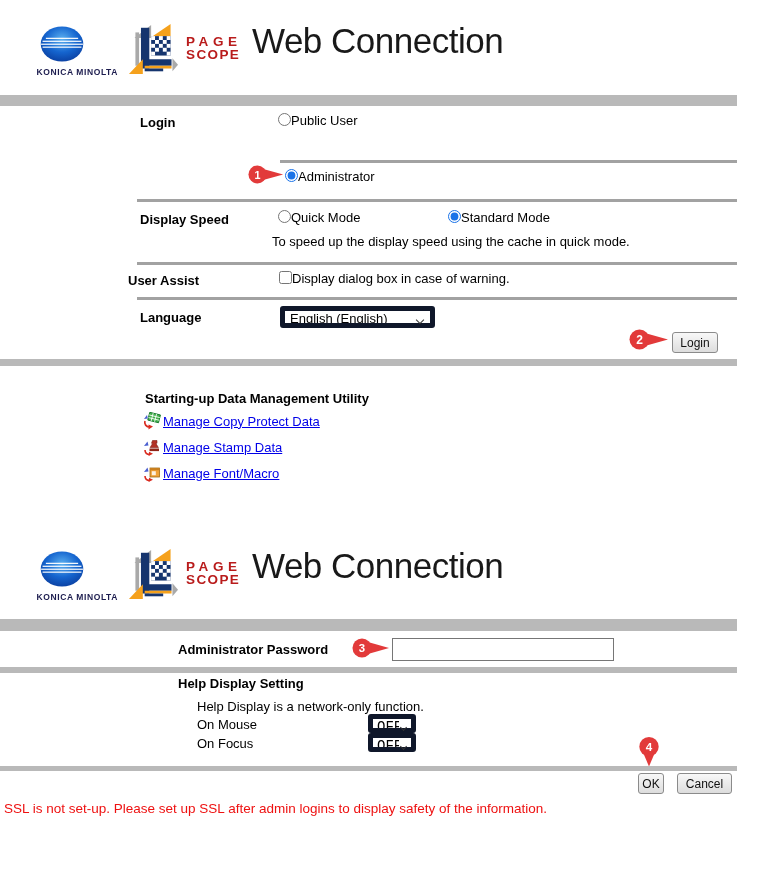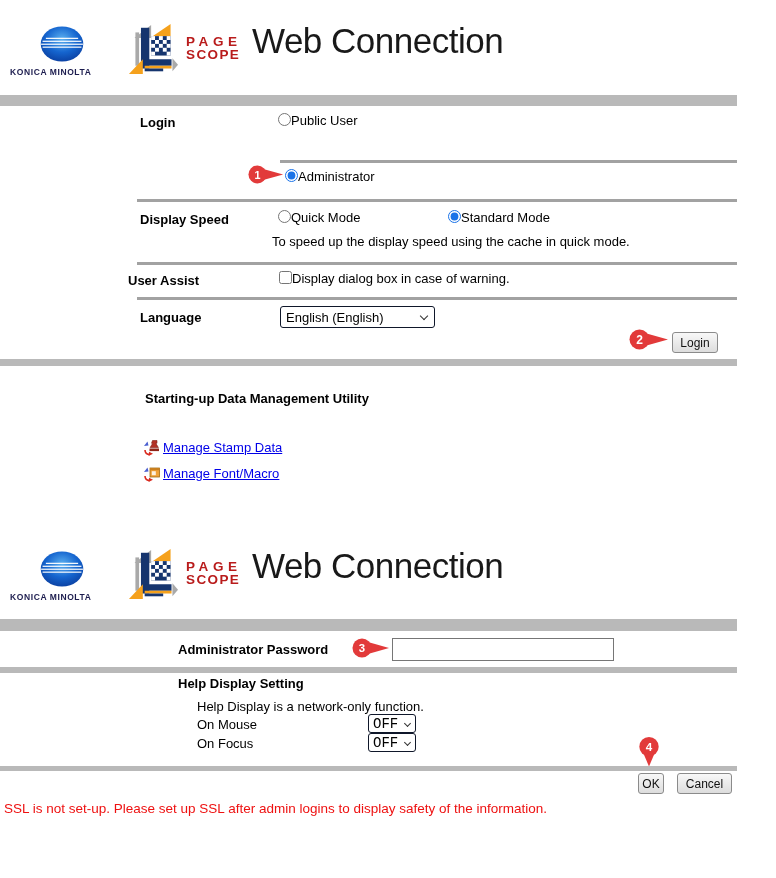--- a/index.html
+++ b/index.html
@@ -2,21 +2,21 @@
 <html><head>
 <meta charset="utf-8">
 <style>
   html,body{margin:0;padding:0;background:#fff;}
   .page{position:relative;width:776px;height:878px;background:#fff;overflow:hidden;
         font-family:"Liberation Sans",sans-serif;font-size:13px;color:#000;}
 
   
   .logo-block{position:absolute;left:0;width:560px;height:78px;}
   .km-globe{position:absolute;left:40px;top:10px;width:44px;height:38px;}
-  .km-text{position:absolute;left:10px;top:52px;width:108px;text-align:left;
+  .km-text{position:absolute;left:10px;top:52px;width:108px;text-align:right;
            font-size:8.5px;font-weight:bold;letter-spacing:0.6px;color:#1c1c4e;}
   .ps-icon{position:absolute;left:128px;top:8px;width:50px;height:54px;}
   .ps-text{position:absolute;left:186px;top:20px;width:66px;color:#b91c1c;
            font-weight:bold;font-size:13.5px;line-height:13px;}
   .ps-text .l1{letter-spacing:4.6px;}
   .ps-text .l2{letter-spacing:1.4px;}
   .product-name{position:absolute;left:252px;top:6px;font-size:35px;letter-spacing:-0.5px;
                 color:#191919;font-weight:400;white-space:nowrap;text-align:right;}
 
   
@@ -25,21 +25,21 @@
 
   
   .blabel{position:absolute;font-weight:bold;font-size:13px;white-space:nowrap;}
   .ptext{position:absolute;font-size:13px;white-space:nowrap;}
 
   
   .radio-item,.check-item{position:absolute;display:flex;gap:0;
            font-size:13px;white-space:nowrap;cursor:default;}
   .radio-item input,.check-item input{accent-color:#1a73e8;width:13px;height:13px;margin:0;}
 
-  .sel{position:absolute;box-sizing:border-box;border:1px solid #0f172a;border-radius:3px;
+  .sel{position:absolute;box-sizing:border-box;border:5px solid #0f172a;border-radius:3px;
        background:#fff;}
   .sel select{appearance:none;-webkit-appearance:none;width:100%;height:100%;border:none;
        background:transparent;font:13px "Liberation Sans",sans-serif;padding:0 16px 0 5px;outline:none;}
   .sel .caret{position:absolute;right:7px;top:6px;width:5px;height:5px;
        border-right:1.7px solid #333;border-bottom:1.7px solid #333;
        transform:rotate(45deg);pointer-events:none;}
   .sel.small select{font-size:14px;padding:0 12px 0 4px;font-family:Liberation Mono, monospace;}
   .sel.small .caret{right:5px;top:5.5px;width:4px;height:4px;}
 
   .btn{position:absolute;box-sizing:border-box;font:12px "Liberation Sans",sans-serif;
@@ -167,20 +167,35 @@
     <polygon points="14,3.5 39,10.5 14,17.5" fill="#e23a3a"></polygon>
     <circle cx="10.5" cy="10.5" r="10" fill="#e23a3a"></circle>
     <text x="10.5" y="15" text-anchor="middle" font-size="12" font-weight="bold" fill="#fff">2</text>
   </svg>
   <button class="btn" style="left:672px;top:332px;width:46px;height:21px">Login</button>
 
   <div class="bar" style="top:359px;height:7px"></div>
 
   <div class="blabel" style="left:145px;top:391px">Starting-up Data Management Utility</div>
 
+  <div class="util-link" style="top:412px">
+    <svg class="util-icon" viewBox="0 0 18 18">
+      <polygon points="1,7 4,3 4.8,6.5" fill="#4a5fd0"></polygon>
+      <g transform="rotate(14 11 6)">
+        <rect x="5.5" y="1.5" width="11" height="8" fill="#45b14d" stroke="#187a2f" stroke-width="0.9"></rect>
+        <line x1="5.5" y1="4.2" x2="16.5" y2="4.2" stroke="#fff" stroke-width="0.8"></line>
+        <line x1="5.5" y1="6.9" x2="16.5" y2="6.9" stroke="#fff" stroke-width="0.8"></line>
+        <line x1="9" y1="1.5" x2="9" y2="9.5" stroke="#fff" stroke-width="0.8"></line>
+        <line x1="12.5" y1="1.5" x2="12.5" y2="9.5" stroke="#fff" stroke-width="0.8"></line>
+      </g>
+      <path d="M2 9 C1 12 3 15 7 15" fill="none" stroke="#d92b1f" stroke-width="1.7"></path>
+      <polygon points="5.5,17.5 10,14.5 5.5,12.5" fill="#d92b1f"></polygon>
+    </svg>
+    <a href="#">Manage Copy Protect Data</a>
+  </div>
 
   <div class="util-link" style="top:438px">
     <svg class="util-icon" viewBox="0 0 18 18">
       <polygon points="1,8 4.5,3.5 5.5,7.5" fill="#4a5fd0"></polygon>
       <path d="M9.5 2.5 h4.5 v2.8 h-1.2 l2.6 4.2 h-8.3 l2.6 -4.2 h-1.2 z" fill="#b33025" stroke="#7e1f17" stroke-width="0.6"></path>
       <rect x="6.5" y="10.5" width="9.5" height="2.6" fill="#8f2418"></rect>
       <path d="M2 12 C2 15 4 16.5 7 16.5" fill="none" stroke="#d92b1f" stroke-width="1.6"></path>
       <polygon points="5.5,18 10,15.8 6,13.8" fill="#d92b1f"></polygon>
     </svg>
     <a href="#">Manage Stamp Data</a>

